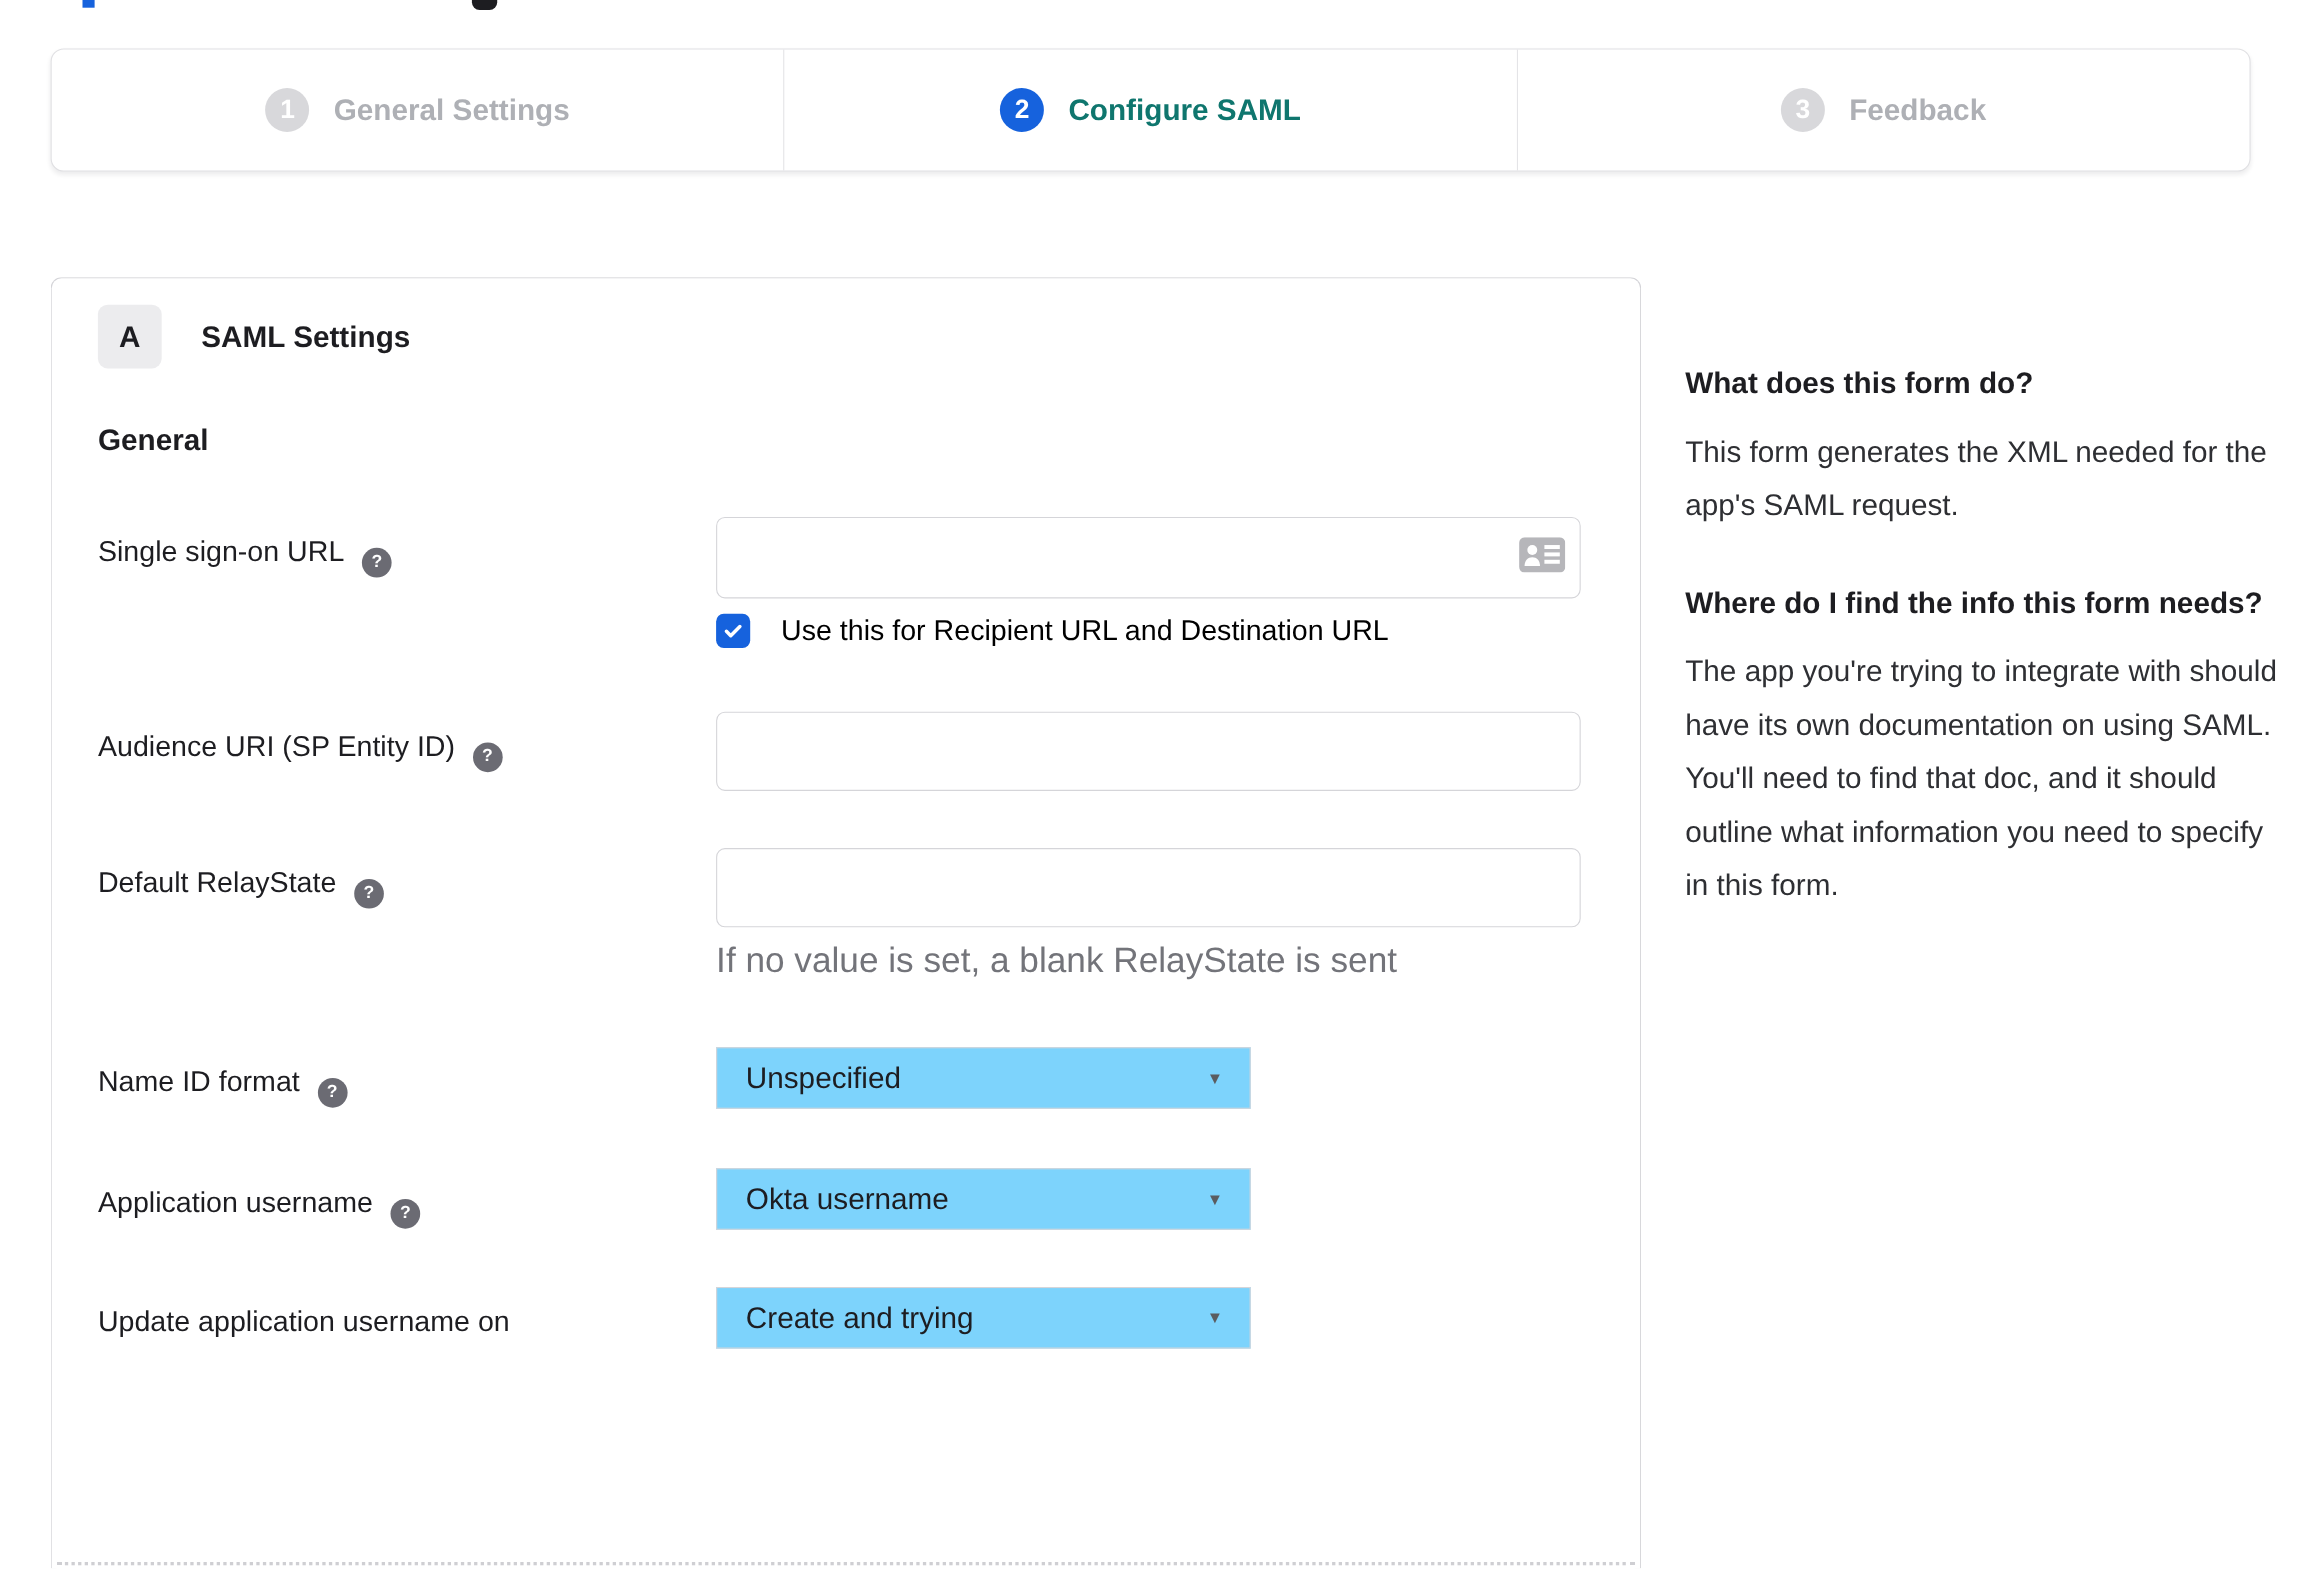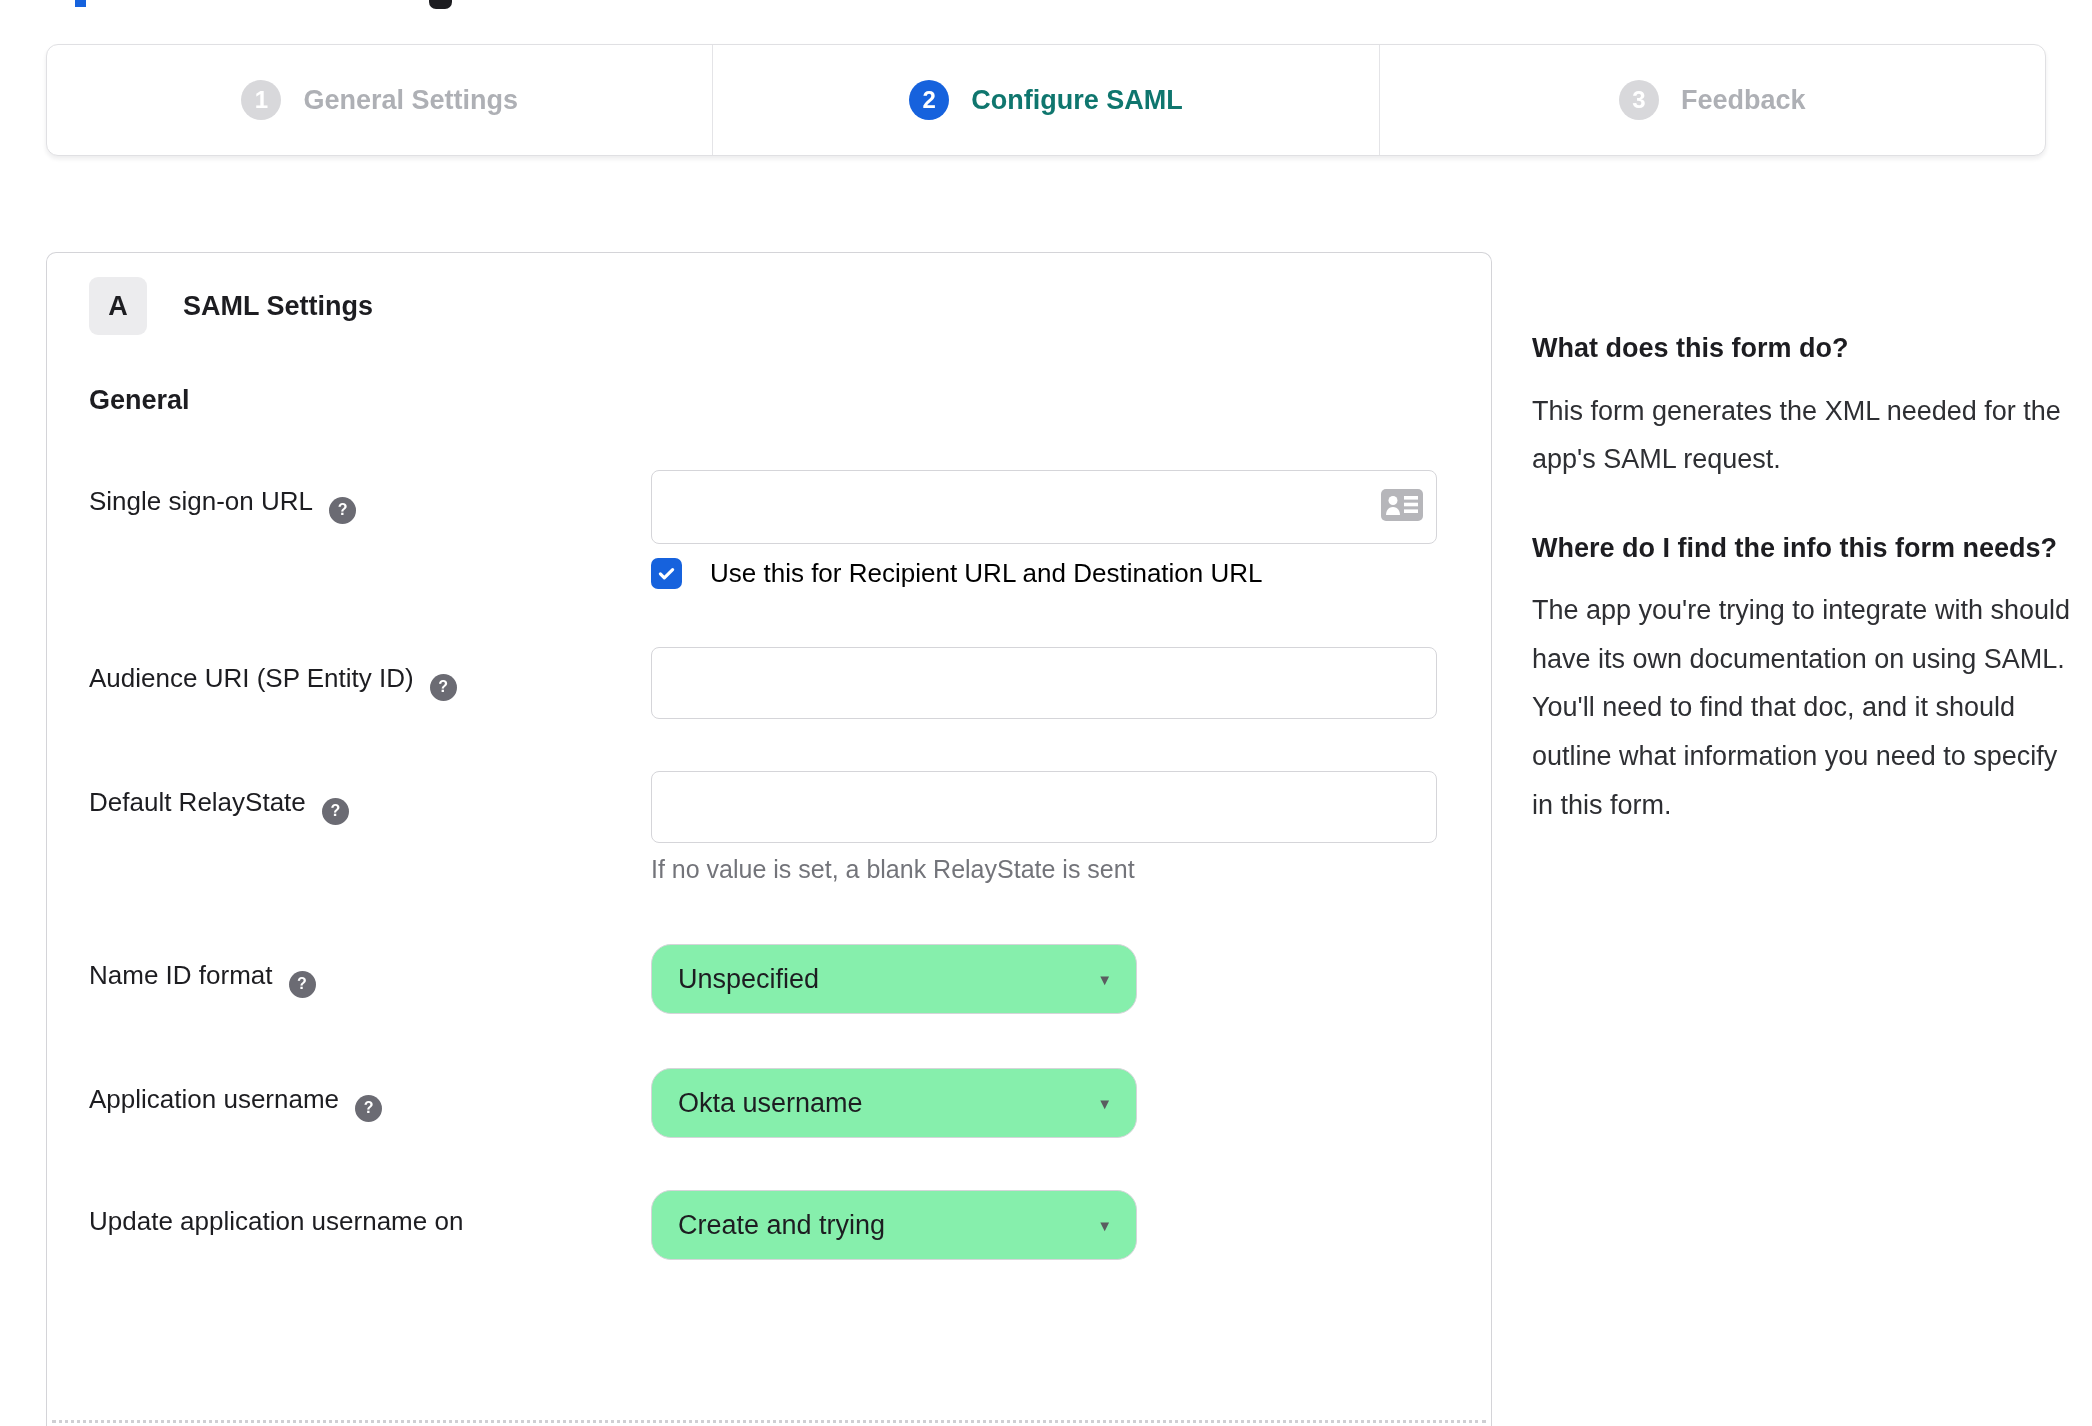--- a/index.html
+++ b/index.html
@@ -72,25 +72,25 @@
   .input-wrap { position:relative; width:786px; }
   .input-wrap .card-icon { position:absolute; right:14px; top:50%; transform:translateY(-50%); }
 
   .checkbox-row { margin-top:14px; display:flex; align-items:center; gap:28px; }
   .checkbox {
     width:31px; height:31px; background:#1662dd; border-radius:7px;
     display:flex; align-items:center; justify-content:center; flex:none;
   }
   .checkbox-label { font-size:26px; color:#000000; }
 
-  .helper-text { margin-top:12px; font-size:25px; color:#73747a; }
+  .helper-text { margin-top:12px; font-size:32px; color:#73747a; }
 
   .select {
-    width:486px; height:70px; border:1px solid #d5d5d9; border-radius:20px;
-    display:flex; align-items:center; padding:0 24px 0 26px; background:#86efac;
+    width:486px; height:56px; border:1px solid #d5d5d9; border-radius:0;
+    display:flex; align-items:center; padding:0 24px 0 26px; background:#7dd3fc;
     cursor:pointer;
   }
   .select-value { font-size:27px; color:#1d1d21; flex:1; }
   .select-caret { font-size:15px; color:#5a5c60; }
 
   .advanced-row { margin-top:70px; text-align:right; }
   .advanced-link { font-size:27px; color:#1d63dc; text-decoration:none; cursor:pointer; }
 
   
   .row-sso      { margin-top:54px; }

